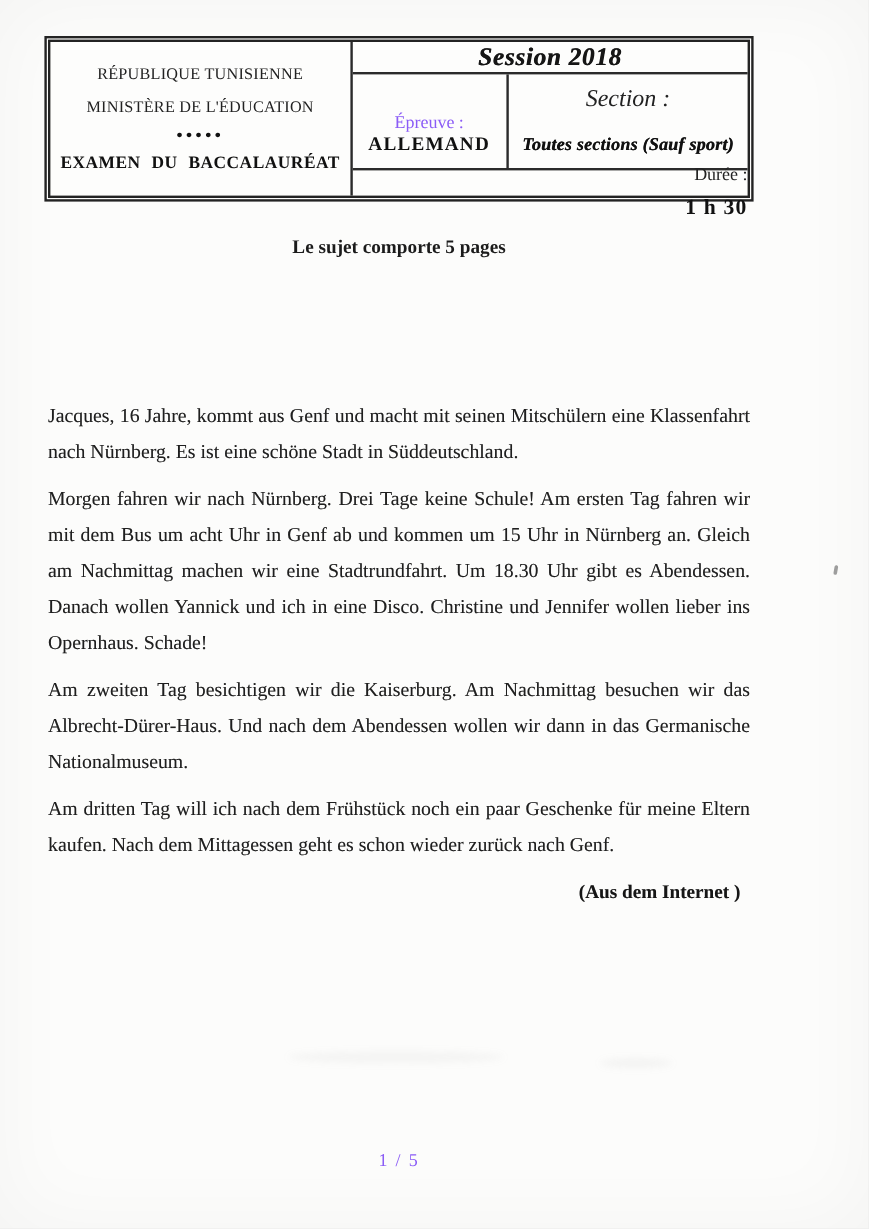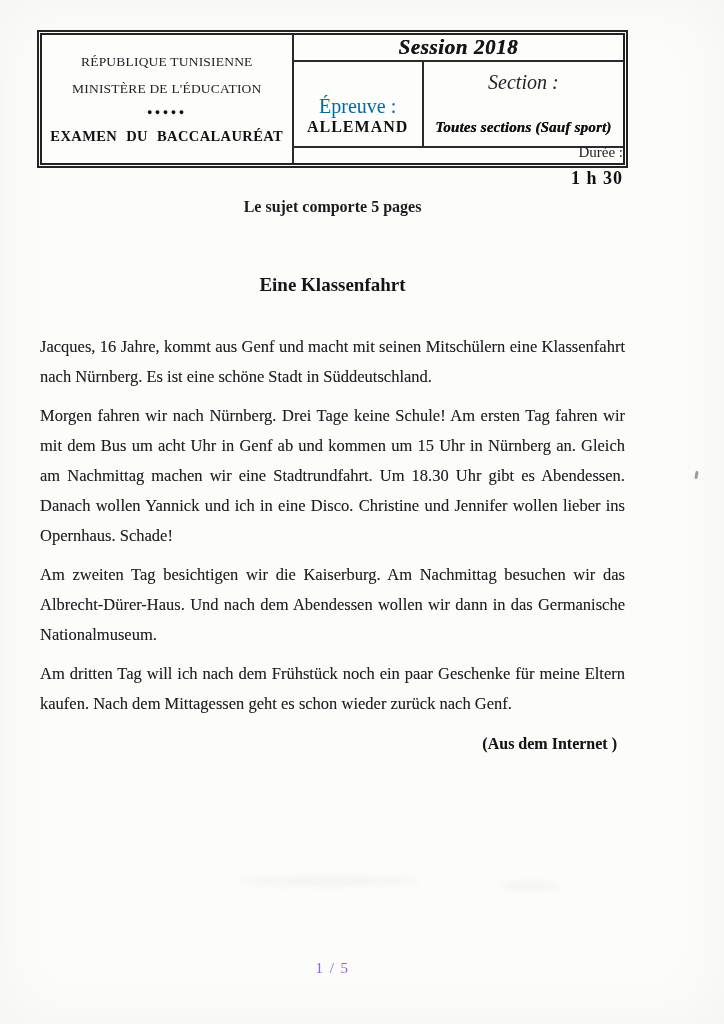--- a/index.html
+++ b/index.html
@@ -55,21 +55,21 @@
     display:flex; flex-direction:column;
     align-items:center; justify-content:space-between;
     padding:9px 0 10px 0;
   }
   .cell-section {
     flex:1;
     display:flex; flex-direction:column;
     align-items:center; justify-content:space-between;
     padding:9px 0 10px 0;
   }
-  .label-plain { font-size:20px; color:#0369a1;margin-top:24px; }
+  .label-plain { font-size:15px; color:#8b5cf6;margin-top:24px; }
   .label-italic { font-size:20px; font-style:italic; color:#222; }
   .value-bold { font-size:16px; font-weight:bold; letter-spacing:1px; color:#111; }
   .value-bold-italic {
     font-size:15px; font-weight:bold; font-style:italic; letter-spacing:0.2px; color:#111;
     text-shadow:0.3px 0 0 currentColor;
   }
   .duree-row {
     height:36px; display:flex; align-items:flex-end; justify-content:center; gap:7px;flex-direction:column;
   }
   .duree-label { font-size:15px; color:#222; }
@@ -145,21 +145,20 @@
       </div>
       <div class="duree-row">
         <span class="duree-label">Durée :</span>
         <span class="duree-value">1 h 30</span>
       </div>
     </div>
   </div>
 
   <div class="notice">Le sujet comporte 5 pages</div>
 
-  <div class="doc-title">Eine Klassenfahrt</div>
 
   <div class="body-text">
     <p>Jacques, 16 Jahre, kommt aus Genf und macht mit seinen Mitschülern eine Klassenfahrt nach Nürnberg. Es ist eine schöne Stadt in Süddeutschland.</p>
     <p>Morgen fahren wir nach Nürnberg. Drei Tage keine Schule! Am ersten Tag fahren wir mit dem Bus um acht Uhr in Genf ab und kommen um 15 Uhr in Nürnberg an. Gleich am Nachmittag machen wir eine Stadtrundfahrt. Um 18.30 Uhr gibt es Abendessen. Danach wollen Yannick und ich in eine Disco. Christine und Jennifer wollen lieber ins Opernhaus. Schade!</p>
     <p>Am zweiten Tag besichtigen wir die Kaiserburg. Am Nachmittag besuchen wir das Albrecht-Dürer-Haus. Und nach dem Abendessen wollen wir dann in das Germanische Nationalmuseum.</p>
     <p>Am dritten Tag will ich nach dem Frühstück noch ein paar Geschenke für meine Eltern kaufen. Nach dem Mittagessen geht es schon wieder zurück nach Genf.</p>
     <div class="source-line">(Aus dem Internet )</div>
   </div>
 
   <div class="page-footer">1 / 5</div>

